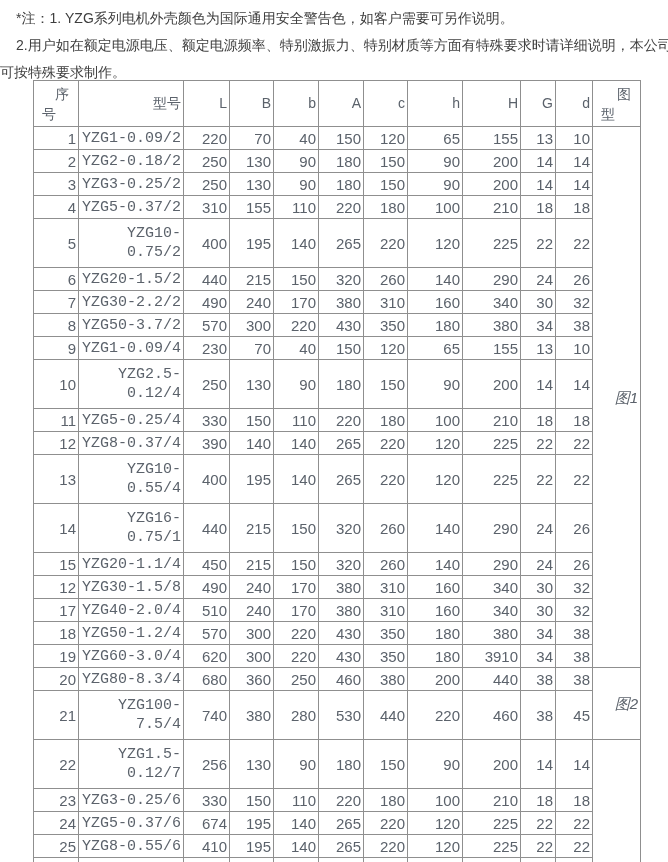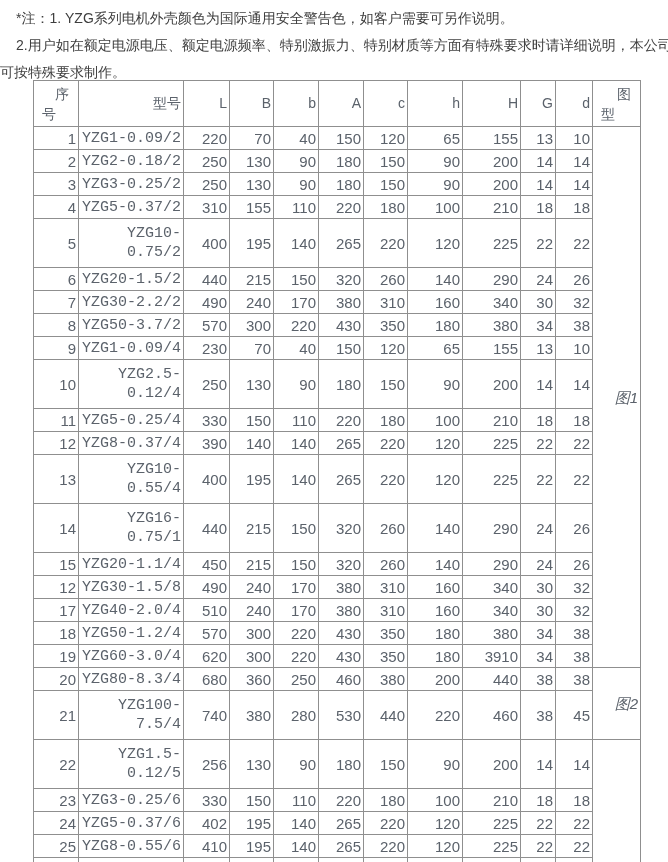--- a/index.html
+++ b/index.html
@@ -367,21 +367,21 @@
         <td>530</td>
         <td>440</td>
         <td>220</td>
         <td>460</td>
         <td>38</td>
         <td>45</td>
       </tr>
       <tr class="double">
         <td class="no">22</td>
         <td class="model">YZG1.5-
-0.12/5</td>
+0.12/7</td>
         <td>256</td>
         <td>130</td>
         <td>90</td>
         <td>180</td>
         <td>150</td>
         <td>90</td>
         <td>200</td>
         <td>14</td>
         <td>14</td>
         <td class="fig" rowspan="5"></td>
@@ -395,21 +395,21 @@
         <td>220</td>
         <td>180</td>
         <td>100</td>
         <td>210</td>
         <td>18</td>
         <td>18</td>
       </tr>
       <tr class="single">
         <td class="no">24</td>
         <td class="model">YZG5-0.37/6</td>
-        <td>402</td>
+        <td>674</td>
         <td>195</td>
         <td>140</td>
         <td>265</td>
         <td>220</td>
         <td>120</td>
         <td>225</td>
         <td>22</td>
         <td>22</td>
       </tr>
       <tr class="single">

